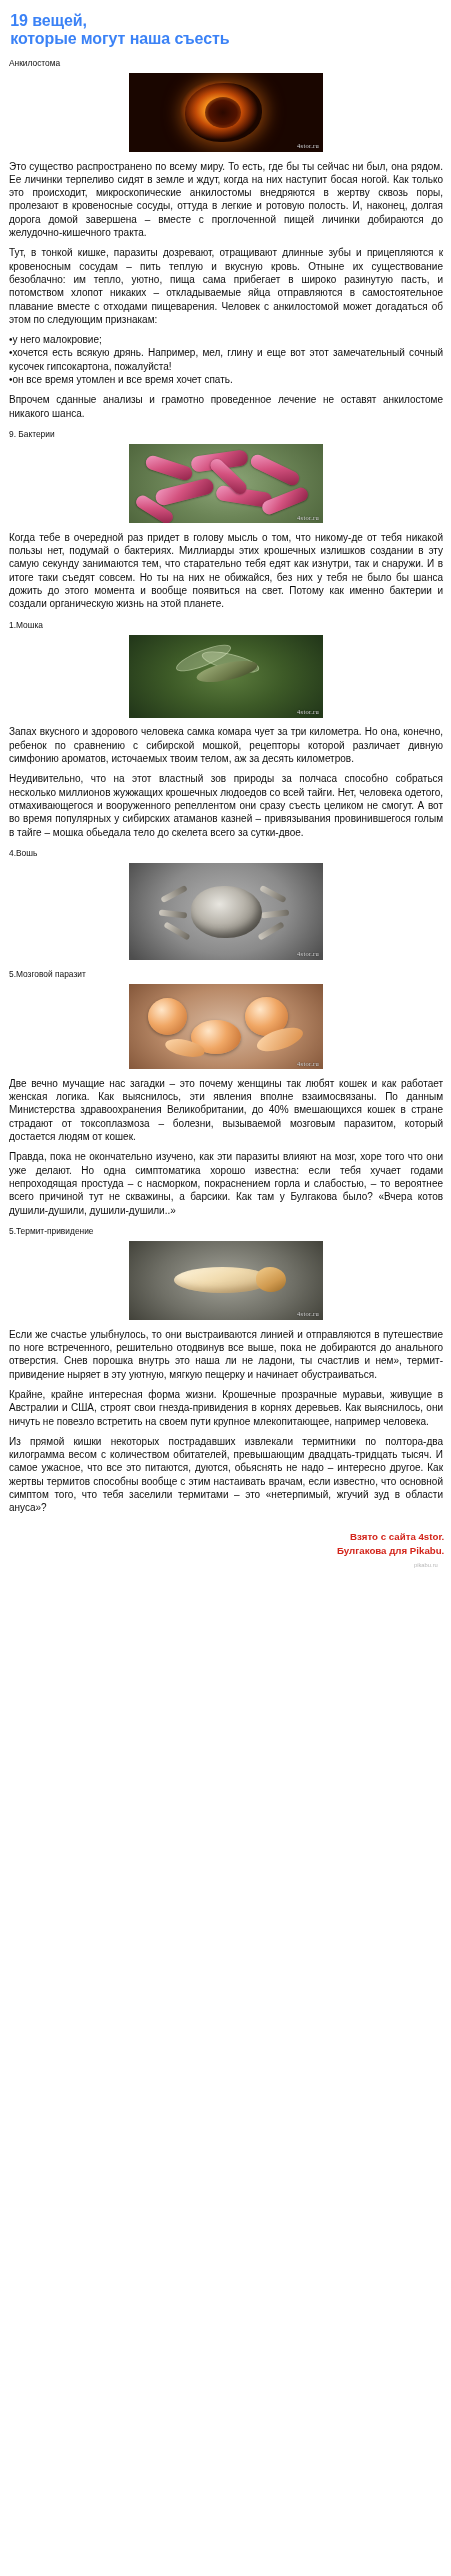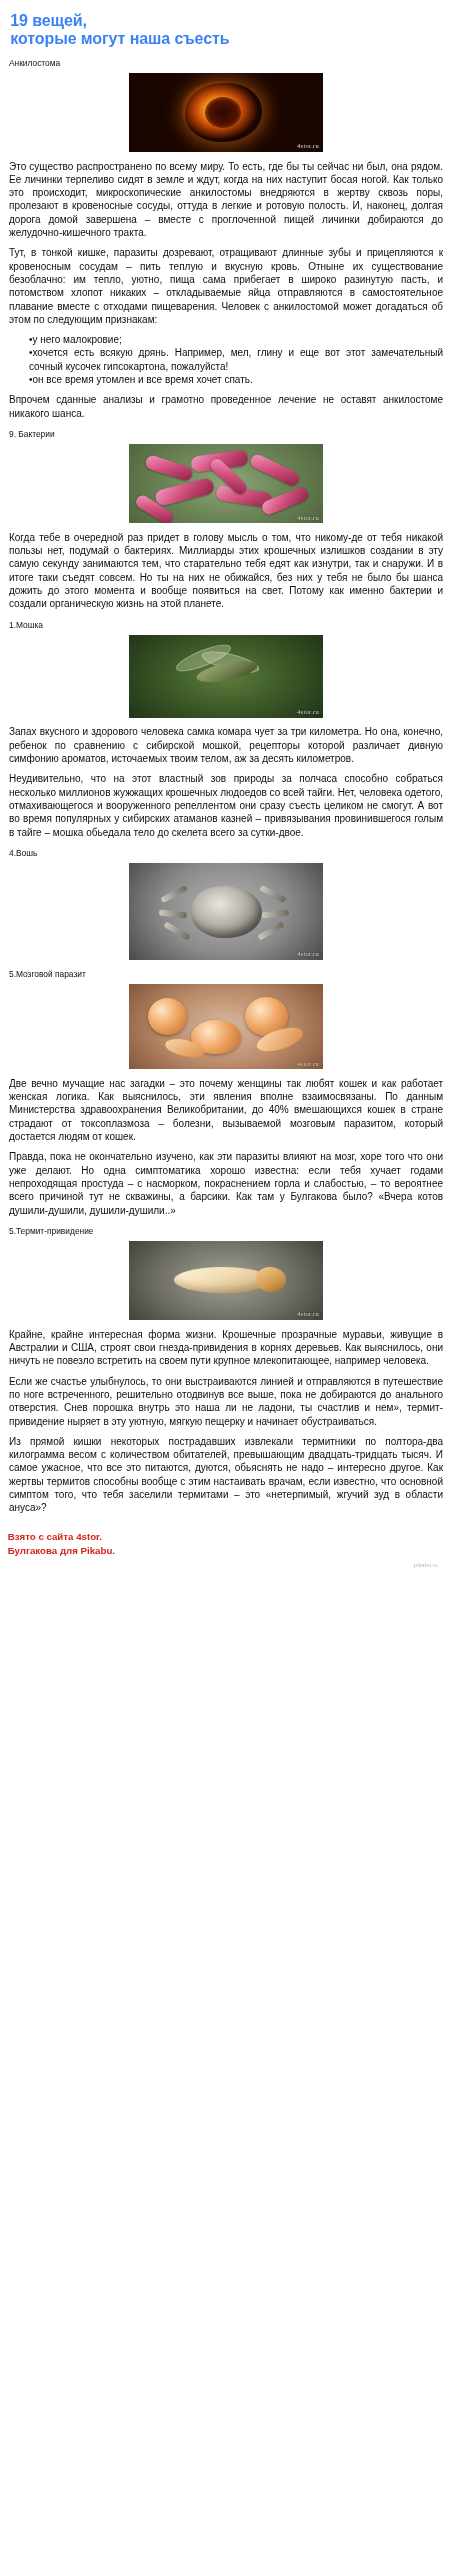--- a/index.html
+++ b/index.html
@@ -182,21 +182,21 @@
   .fig-termite .thead {
     position: absolute;
     left: 127px; top: 26px;
     width: 30px; height: 24.5px;
     border-radius: 48% 55% 50% 50%;
     background: linear-gradient(150deg, #f3cd8c 0%, #d09a4f 60%, #9b6b28 100%);
   }
 
   .footer {
     margin-top: 15.5px;
-    text-align: left;
+    text-align: right;
     color: #d3241a;
     font-size: 9.7px;
     font-weight: bold;
     line-height: 1.45;
     font-family: "Liberation Sans", sans-serif;
   }
   .pikabu-wm {
     text-align: right;
     color: #b9b9b9;
     font-size: 5.8px;
@@ -216,21 +216,21 @@
 
   <div>
     <div class="section-heading">Анкилостома</div>
 
     <div class="figure fig-hookworm">
       <span class="wm">4stor.ru</span>
     </div>
 
     <p class="para">Это существо распространено по всему миру. То есть, где бы ты сейчас ни был, она рядом. Ее личинки терпеливо сидят в земле и ждут, когда на них наступит босая ногой. Как только это происходит, микроскопические анкилостомы внедряются в жертву сквозь поры, пролезают в кровеносные сосуды, оттуда в легкие и ротовую полость. И, наконец, долгая дорога домой завершена – вместе с проглоченной пищей личинки добираются до желудочно-кишечного тракта.</p>
     <p class="para">Тут, в тонкой кишке, паразиты дозревают, отращивают длинные зубы и прицепляются к кровеносным сосудам – пить теплую и вкусную кровь. Отныне их существование безоблачно: им тепло, уютно, пища сама прибегает в широко разинутую пасть, и потомством хлопот никаких – откладываемые яйца отправляются в самостоятельное плавание вместе с отходами пищеварения. Человек с анкилостомой может догадаться об этом по следующим признакам:</p>
-    <p class="para" style="white-space:pre-line;margin-left:20px;">•у него малокровие;
+    <p class="para" style="white-space:pre-line;">•у него малокровие;
 •хочется есть всякую дрянь. Например, мел, глину и еще вот этот замечательный сочный кусочек гипсокартона, пожалуйста!
 •он все время утомлен и все время хочет спать.</p>
     <p class="para">Впрочем сданные анализы и грамотно проведенное лечение не оставят анкилостоме никакого шанса.</p>
   </div>
 
   <div>
     <div class="section-heading">9. Бактерии</div>
 
     <div class="figure fig-bacteria">
       <span class="rod" style="left:15.5px;  top:17px;  width:48px; height:14px; transform:rotate(18deg);"></span>
@@ -295,22 +295,22 @@
 
   <div>
     <div class="section-heading">5.Термит-привидение</div>
 
     <div class="figure fig-termite">
       <span class="tbody"></span>
       <span class="thead"></span>
       <span class="wm">4stor.ru</span>
     </div>
 
+    <p class="para">Если же счастье улыбнулось, то они выстраиваются линией и отправляются в путешествие по ноге встреченного, решительно отодвинув все выше, пока не добираются до анального отверстия. Снев порошка внутрь это наша ли не ладони, ты счастлив и нем», термит-привидение ныряет в эту уютную, мягкую пещерку и начинает обустраиваться.</p>
     <p class="para">Крайне, крайне интересная форма жизни. Крошечные прозрачные муравьи, живущие в Австралии и США, строят свои гнезда-привидения в корнях деревьев. Как выяснилось, они ничуть не повезло встретить на своем пути крупное млекопитающее, например человека.</p>
-    <p class="para">Если же счастье улыбнулось, то они выстраиваются линией и отправляются в путешествие по ноге встреченного, решительно отодвинув все выше, пока не добираются до анального отверстия. Снев порошка внутрь это наша ли не ладони, ты счастлив и нем», термит-привидение ныряет в эту уютную, мягкую пещерку и начинает обустраиваться.</p>
     <p class="para">Из прямой кишки некоторых пострадавших извлекали термитники по полтора-два килограмма весом с количеством обитателей, превышающим двадцать-тридцать тысяч. И самое ужасное, что все это питаются, дуются, обьяснять не надо – интересно другое. Как жертвы термитов способны вообще с этим настаивать врачам, если известно, что основной симптом того, что тебя заселили термитами – это «нетерпимый, жгучий зуд в области ануса»?</p>
   </div>
 
   <div class="footer">
     <div>Взято с сайта 4stor.</div>
     <div>Булгакова для Pikabu.</div>
   </div>
 
   <div class="pikabu-wm">pikabu.ru</div>
 </div>

